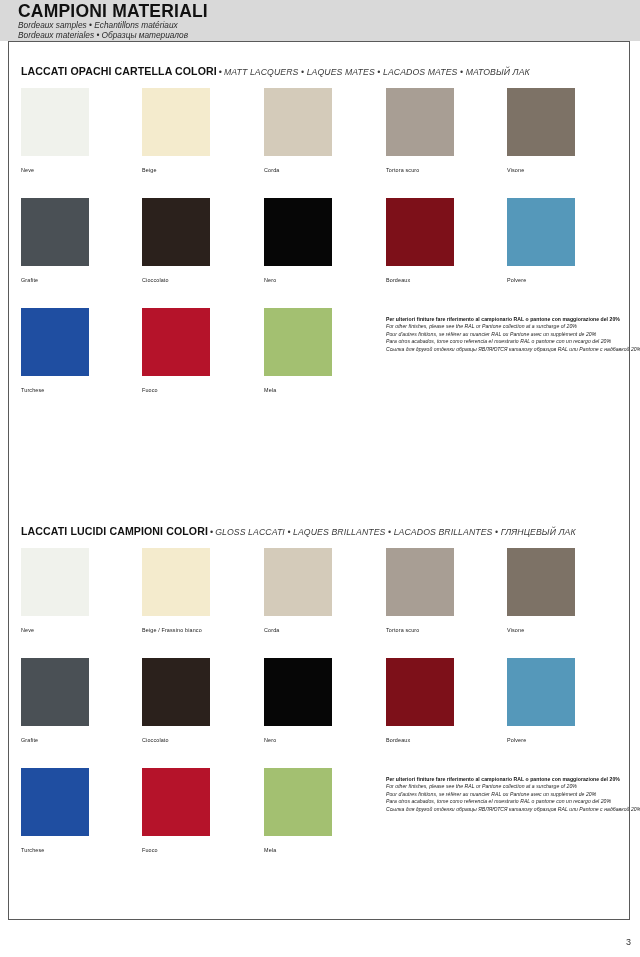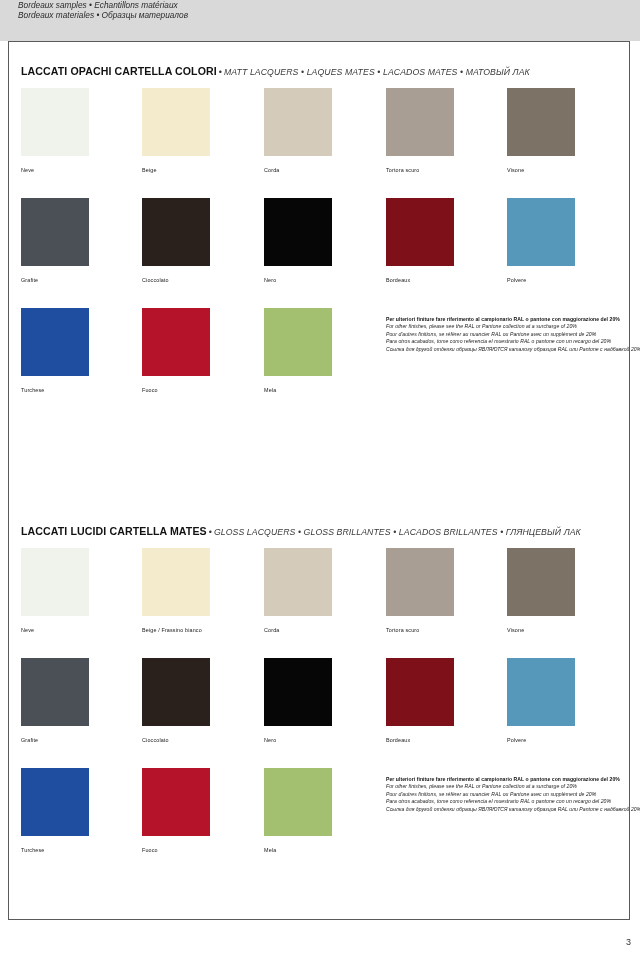--- a/index.html
+++ b/index.html
@@ -127,20 +127,21 @@
     bottom: 10px;
     font-size: 9px;
     color: #333333;
   }
 </style>
 </head>
 <body>
 
 <div id="header-band">
   <div id="header-inner">
+    <div id="catalog-title">CAMPIONI MATERIALI</div>
     <div class="subtitle-line">Bordeaux samples • Echantillons matériaux</div>
     <div class="subtitle-line">Bordeaux materiales • Образцы материалов</div>
   </div>
 </div>
 
 <div id="page-frame">
   <div id="section-matt" class="section">
       <div class="section-heading"><span class="heading-main">LACCATI OPACHI CARTELLA COLORI</span><span class="heading-sep">•</span><span class="heading-alt">MATT LACQUERS • LAQUES MATES • LACADOS MATES • МАТОВЫЙ ЛАК</span></div>
       <div class="swatch-grid">
         <div class="swatch-row">
@@ -204,21 +205,21 @@
             <div class="note-line primary">Per ulteriori finiture fare riferimento al campionario RAL o pantone con maggiorazione del 20%</div>
             <div class="note-line alt">For other finishes, please see the RAL or Pantone collection at a surcharge of 20%</div>
             <div class="note-line alt">Pour d'autres finitions, se référer au nuancier RAL ou Pantone avec un supplément de  20%</div>
             <div class="note-line alt">Para otros acabados, tome como referencia el muestrario RAL o pantone con un recargo del 20%</div>
             <div class="note-line alt">Ссылка для другой отделки образцы ЯВЛЯЮТСЯ каталогу образцов RAL или Pantone с надбавкой 20%.</div>
           </div>
         </div>
       </div>
     </div>
   <div id="section-gloss" class="section">
-      <div class="section-heading"><span class="heading-main">LACCATI LUCIDI CARTELLA MATES</span><span class="heading-sep">•</span><span class="heading-alt">GLOSS LACQUERS • GLOSS BRILLANTES • LACADOS BRILLANTES • ГЛЯНЦЕВЫЙ ЛАК</span></div>
+      <div class="section-heading"><span class="heading-main">LACCATI LUCIDI CAMPIONI COLORI</span><span class="heading-sep">•</span><span class="heading-alt">GLOSS LACCATI • LAQUES BRILLANTES • LACADOS BRILLANTES • ГЛЯНЦЕВЫЙ ЛАК</span></div>
       <div class="swatch-grid">
         <div class="swatch-row">
           <div class="swatch-cell" style="left: 12px;">
             <div class="swatch-chip" style="background: rgb(240, 242, 236);"></div>
             <div class="swatch-label">Neve</div>
           </div>
           <div class="swatch-cell" style="left: 133px;">
             <div class="swatch-chip" style="background: rgb(244, 235, 205);"></div>
             <div class="swatch-label">Beige / Frassino bianco</div>
           </div>

